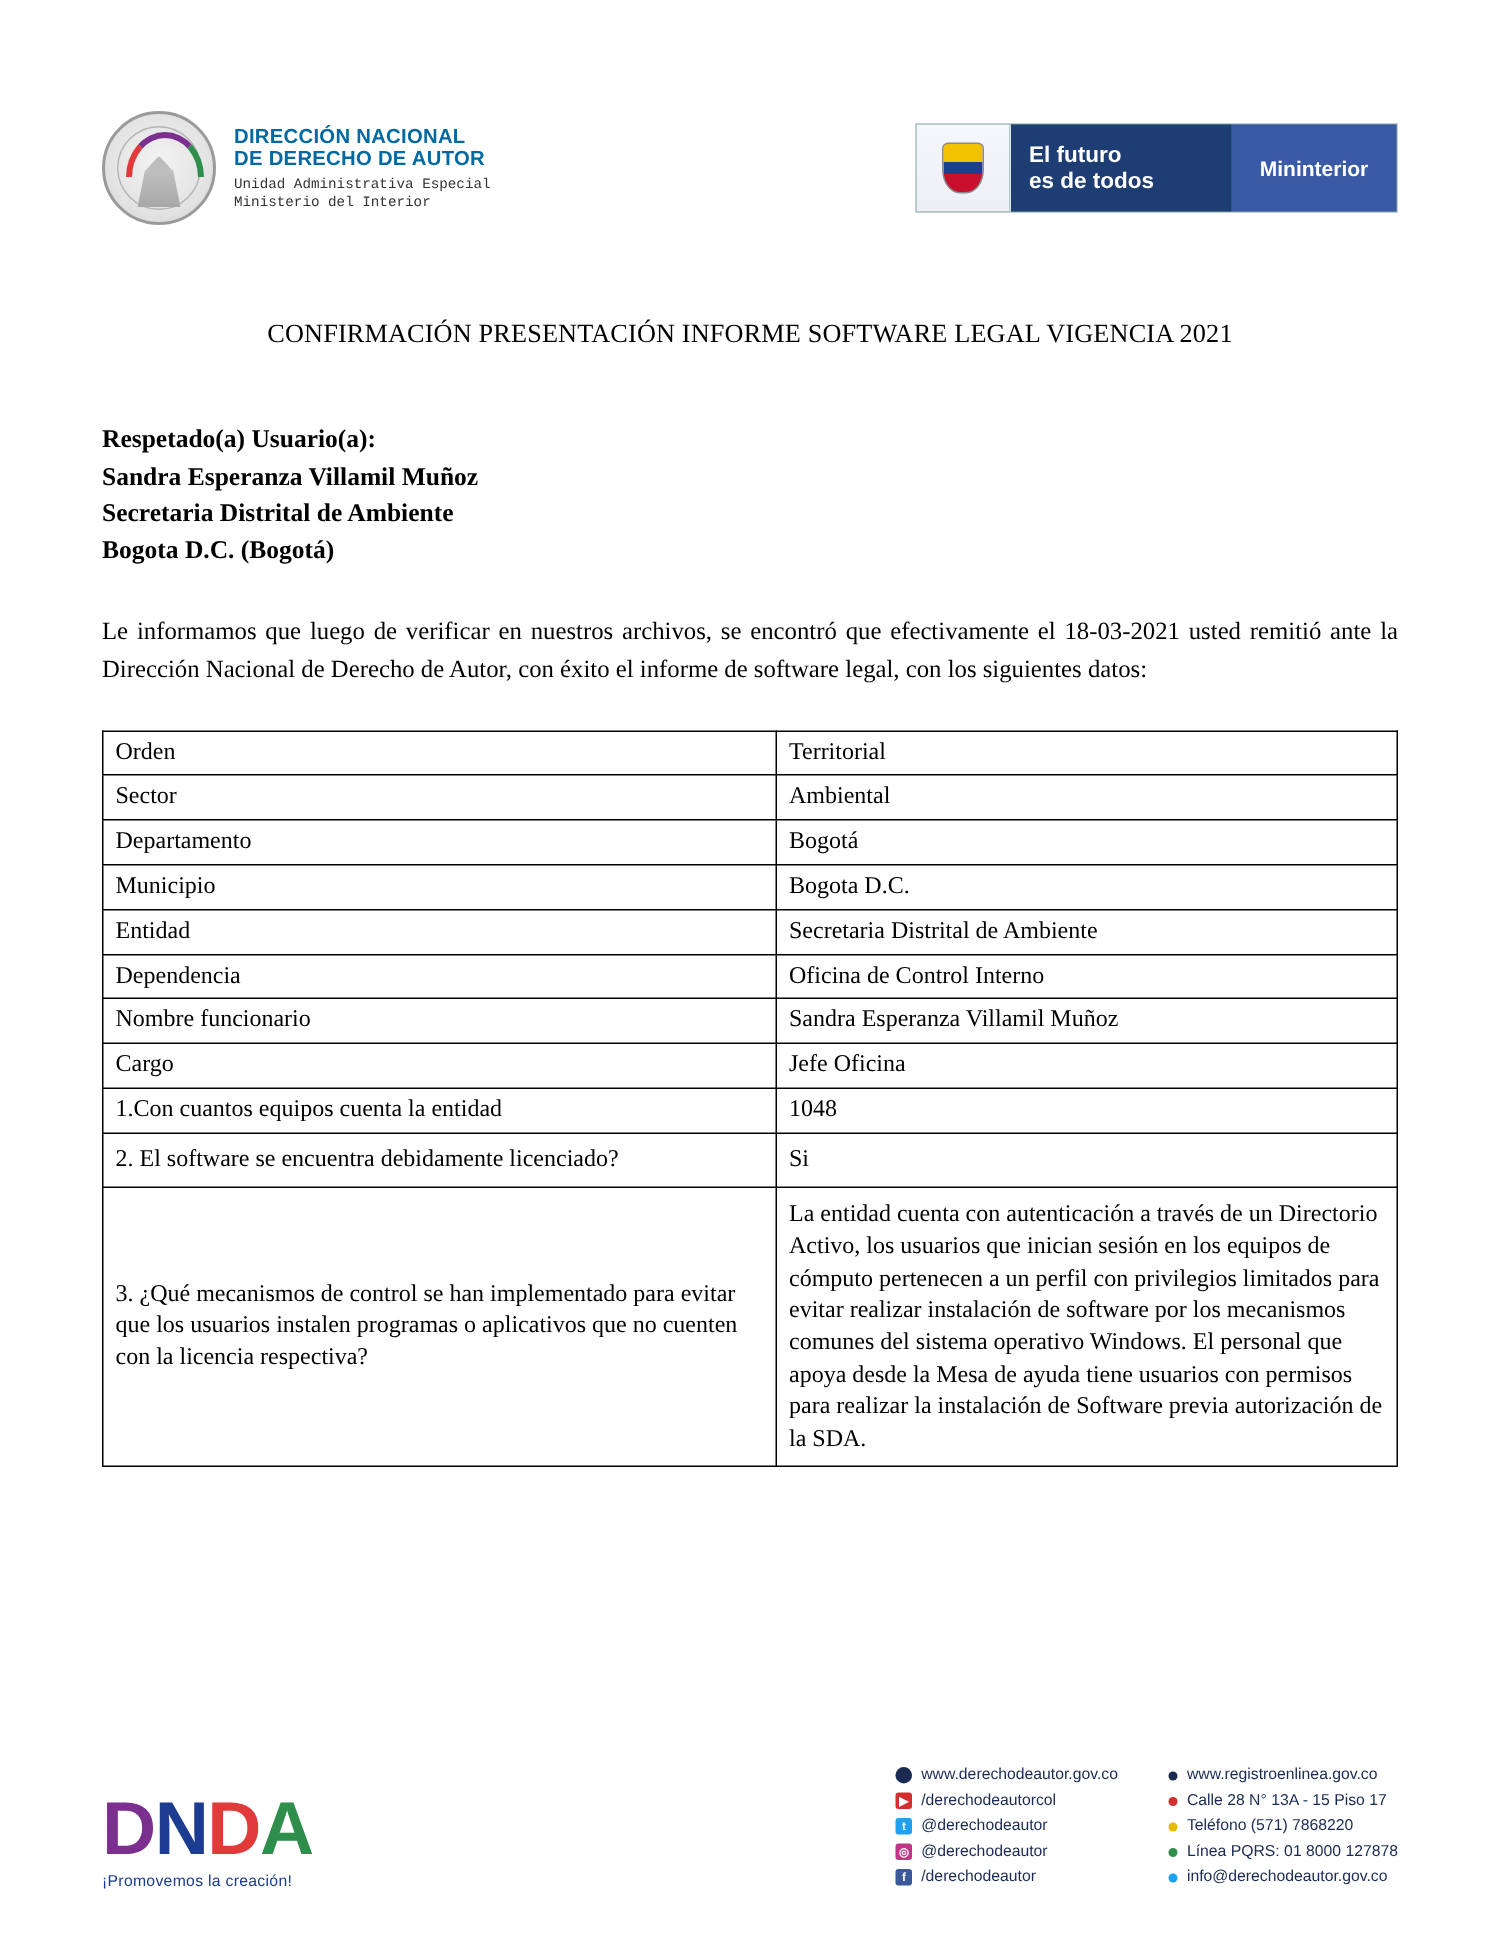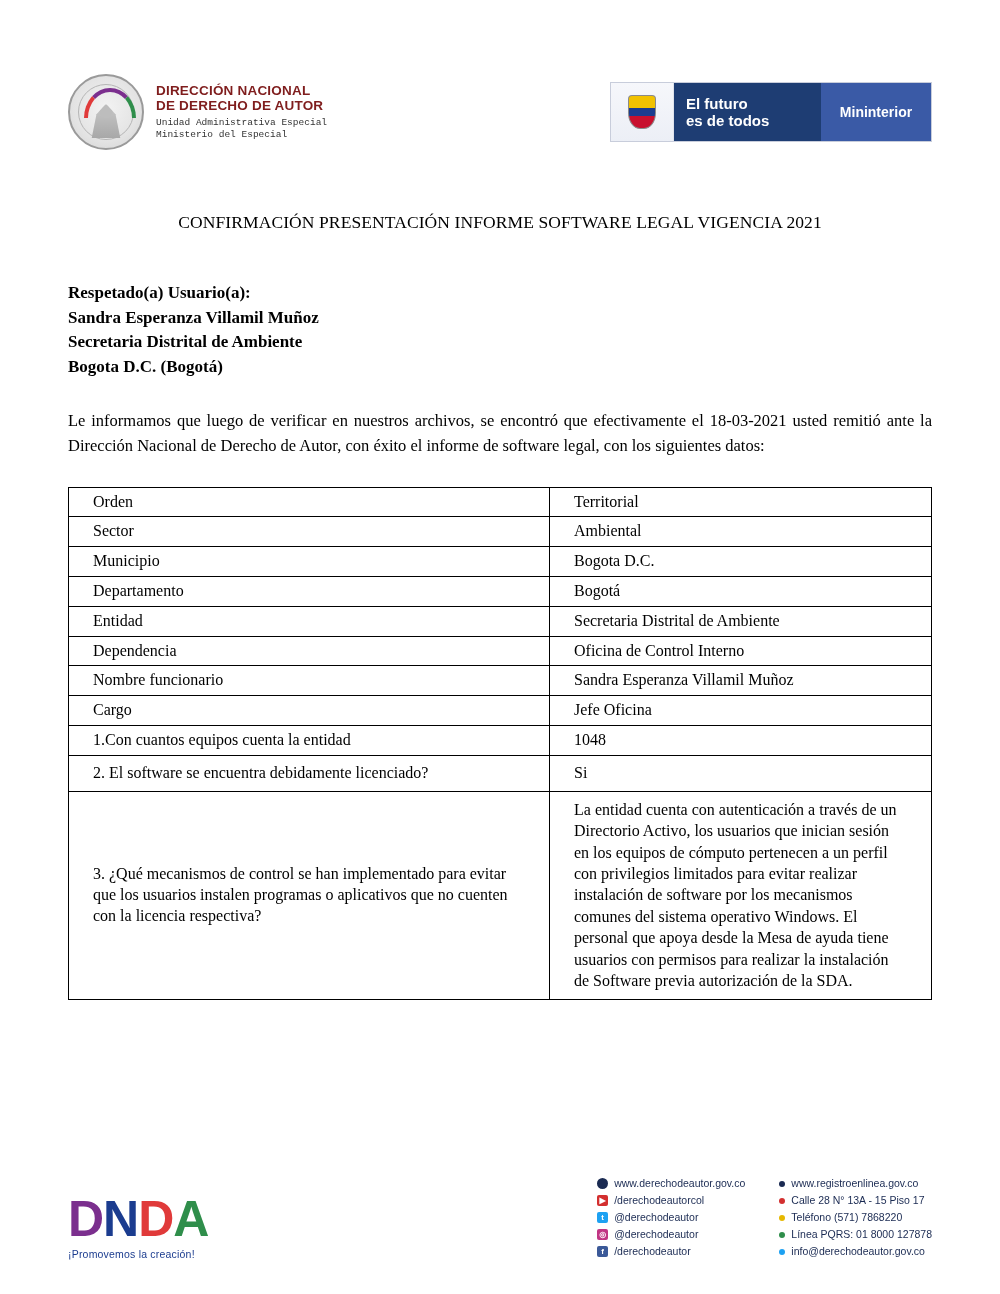--- a/index.html
+++ b/index.html
@@ -76,21 +76,21 @@
     clip-path: polygon(50% 0%, 78% 30%, 92% 100%, 8% 100%, 22% 30%);
   }
   .dnda-text {
     line-height: 1.12;
   }
   .dnda-text .l1 {
     font-family: "Liberation Sans", sans-serif;
     font-weight: bold;
     font-size: 13.5px;
     letter-spacing: .2px;
-    color: #7f1d1d;
+    color: #0369a1;
   }
   .dnda-text .l2 {
     font-family: Liberation Mono, monospace;
     font-size: 9.5px;
     color: #333;
     margin-top: 4px;
     line-height: 1.25;
   }
   .gov-banner {
     display: flex;
@@ -168,21 +168,21 @@
   
   table.info {
     margin-top: 28px;
     width: 100%;
     border-collapse: collapse;
     table-layout: fixed;
     border: 1px solid #000;
   }
   table.info td {
     border: 1px solid #000;
-    padding: 4px 24px;
+    padding: 4px 8px;
     font-size: 16px;
     line-height: 1.3;
     vertical-align: top;
   }
   table.info td.k { width: 432px; }
   table.info tr.tall td { padding-top: 7px; padding-bottom: 7px; }
   table.info td.mid { vertical-align: middle; }
   table.info td.big { line-height: 1.34; }
 
   
@@ -271,21 +271,21 @@
 
     <div class="logo-dnda">
       <div class="seal">
         <div class="seal-arc"></div>
         <div class="seal-fig"></div>
       </div>
       <div class="dnda-text">
         <div class="l1">DIRECCIÓN NACIONAL</div>
         <div class="l1">DE DERECHO DE AUTOR</div>
         <div class="l2">Unidad Administrativa Especial</div>
-        <div class="l2" style="margin-top:0">Ministerio del Especial</div>
+        <div class="l2" style="margin-top:0">Ministerio del Interior</div>
       </div>
     </div>
 
     <div class="gov-banner">
       <div class="gov-flag">
         <div class="shield"></div>
       </div>
       <div class="gov-mid">
         <div>El futuro</div>
         <div>es de todos</div>
@@ -309,26 +309,26 @@
     <tbody>
       <tr>
         <td class="k">Orden</td>
         <td>Territorial</td>
       </tr>
       <tr>
         <td class="k">Sector</td>
         <td>Ambiental</td>
       </tr>
       <tr>
+        <td class="k">Departamento</td>
+        <td>Bogotá</td>
+      </tr>
+      <tr>
         <td class="k">Municipio</td>
         <td>Bogota D.C.</td>
-      </tr>
-      <tr>
-        <td class="k">Departamento</td>
-        <td>Bogotá</td>
       </tr>
       <tr>
         <td class="k">Entidad</td>
         <td>Secretaria Distrital de Ambiente</td>
       </tr>
       <tr>
         <td class="k">Dependencia</td>
         <td>Oficina de Control Interno</td>
       </tr>
       <tr>

